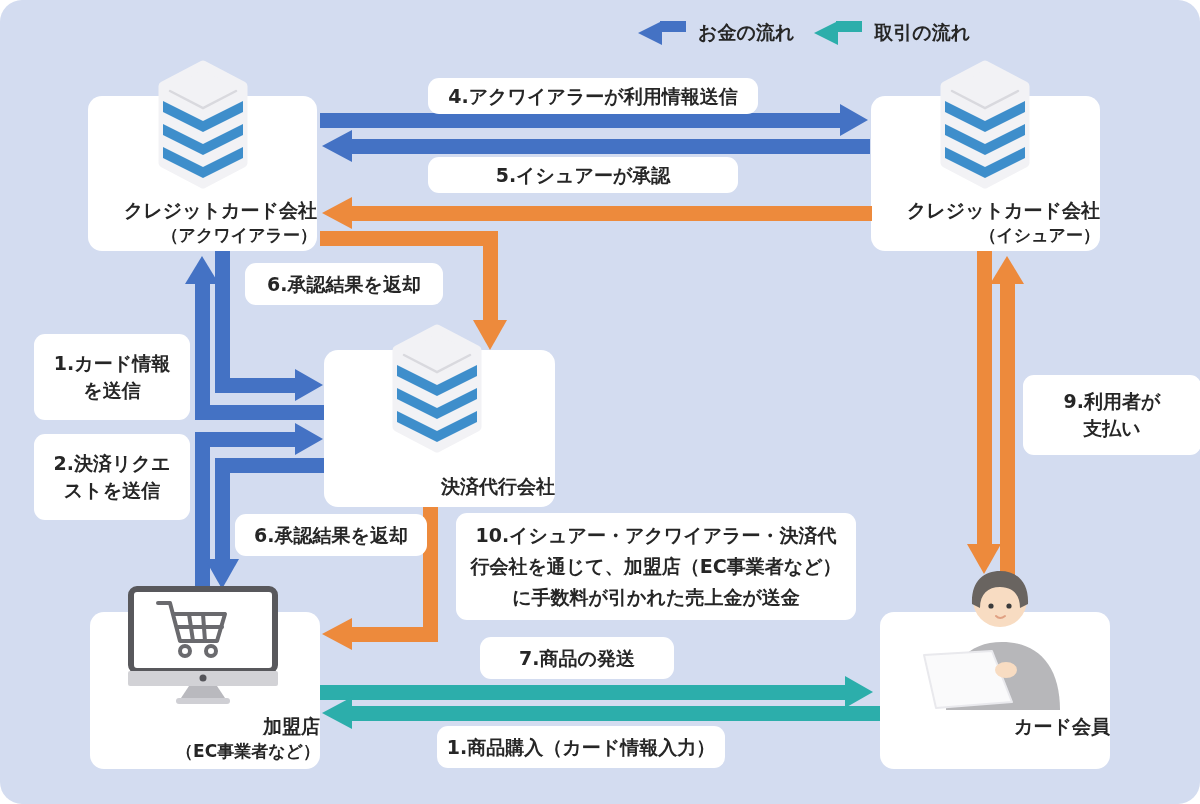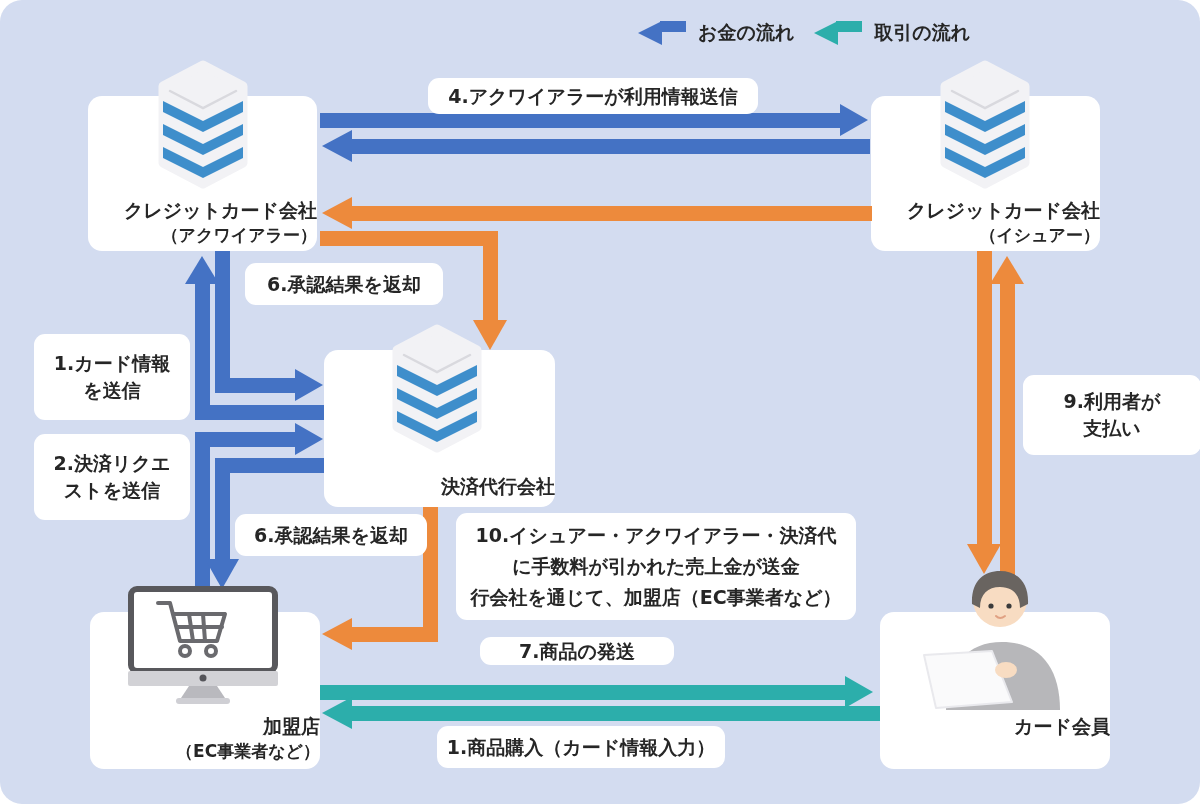--- a/index.html
+++ b/index.html
@@ -210,40 +210,43 @@
   <svg class="icon" style="left:127px;top:586px;width:152px;height:118px">
       <use href="#sym-monitor"></use>
     </svg>
   <svg class="icon" style="left:908px;top:558px;width:190px;height:152px">
       <use href="#sym-person"></use>
     </svg>
 
   <div class="flabel" style="left:428px;top:78px;width:330px;height:36px">
     <span>4.アクワイアラーが利用情報送信</span>
   </div>
+  <div class="flabel" style="left:428px;top:157px;width:310px;height:36px">
+    <span>5.イシュアーが承認</span>
+  </div>
   <div class="flabel" style="left:245px;top:263px;width:198px;height:42px">
     <span>6.承認結果を返却</span>
   </div>
   <div class="flabel" style="left:34px;top:334px;width:156px;height:86px">
     <span>1.カード情報</span>
     <span>を送信</span>
   </div>
   <div class="flabel" style="left:34px;top:434px;width:156px;height:86px">
     <span>2.決済リクエ</span>
     <span>ストを送信</span>
   </div>
   <div class="flabel" style="left:235px;top:514px;width:192px;height:42px">
     <span>6.承認結果を返却</span>
   </div>
   <div class="flabel big" style="left:456px;top:513px;width:400px;height:107px">
     <span>10.イシュアー・アクワイアラー・決済代</span>
+    <span>行会社を通じて、加盟店（EC事業者など）</span>
     <span>に手数料が引かれた売上金が送金</span>
-    <span>行会社を通じて、加盟店（EC事業者など）</span>
-  </div>
-  <div class="flabel" style="left:480px;top:637px;width:194px;height:28px">
+  </div>
+  <div class="flabel" style="left:480px;top:637px;width:194px;height:42px">
     <span>7.商品の発送</span>
   </div>
   <div class="flabel" style="left:437px;top:726px;width:288px;height:42px">
     <span>1.商品購入（カード情報入力）</span>
   </div>
   <div class="flabel" style="left:1023px;top:375px;width:178px;height:80px">
     <span>9.利用者が</span>
     <span>支払い</span>
   </div>
 

